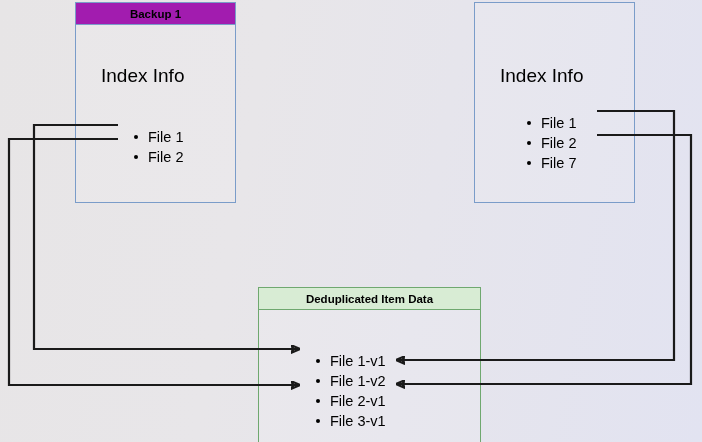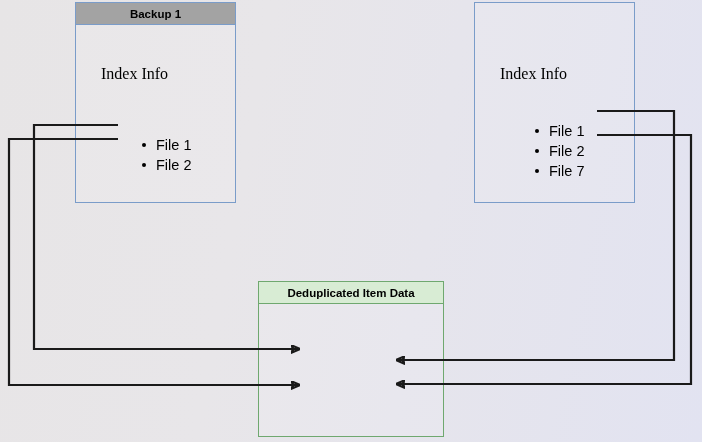--- a/index.html
+++ b/index.html
@@ -31,43 +31,42 @@
     position: absolute;
     left: 0; top: 0; right: 0;
     height: 22px;
     line-height: 22px;
     text-align: center;
     font-size: 11.5px;
     font-weight: bold;
     color: #000;
     border-bottom: 1.5px solid #7a9cc9;
     box-sizing: border-box;
-    background: #a3a3a3;
+    background: #a21caf;
   }
   .box .body {
     position: absolute;
     left: 0; right: 0; top: 22px; bottom: 0;
   }
   #dedup-box {
     border-color: #6fa86f;
   }
   #dedup-box .hdr {
     border-bottom-color: #6fa86f;
     background: #d8ecd4;
   }
   .idx-label {
     position: absolute;
-    font-size: 16px;
+    font-size: 19px;
     color: #000;
     white-space: nowrap;
-    font-family: Liberation Serif, serif;
   }
   .bullets {
     position: absolute;
-    margin: 16px;
+    margin: 8px;
     padding: 0;
     list-style: none;
   }
   .bullets li {
     position: relative;
     font-size: 14.5px;
     color: #000;
     white-space: nowrap;
     padding-left: 16px;
     line-height: 20px;
@@ -121,22 +120,30 @@
     <div class="body">
       <div class="idx-label" style="left:25px; top:40px;">Index Info</div>
       <ul class="bullets" id="backup2-list" style="left:42px; top:80px;">
         <li>File 1</li>
         <li>File 2</li>
         <li>File 7</li>
       </ul>
     </div>
   </div>
 
-  <div class="box" id="dedup-box" style="left:258px; top:281px; width:186px; height:156px;">
+  <div class="box" id="dedup-box" style="left:258px; top:287px; width:223px; height:156px;">
     <div class="hdr">Deduplicated Item Data</div>
+    <div class="body">
+      <ul class="bullets" id="dedup-list" style="left:47px; top:33px;">
+        <li>File 1-v1</li>
+        <li>File 1-v2</li>
+        <li>File 2-v1</li>
+        <li>File 3-v1</li>
+      </ul>
+    </div>
   </div>
 
   <svg id="wires" viewBox="0 0 702 442">
     <defs>
       <marker id="ah" markerWidth="9" markerHeight="9" refX="8" refY="4.5" orient="auto" markerUnits="userSpaceOnUse">
         <path d="M0,0.6 L9,4.5 L0,8.4 L2.4,4.5 Z" fill="#1a1a1a" stroke="none"></path>
       </marker>
     </defs>
 
     <path d="M118,125 L34,125 L34,349 L299,349" marker-end="url(#ah)"></path>

